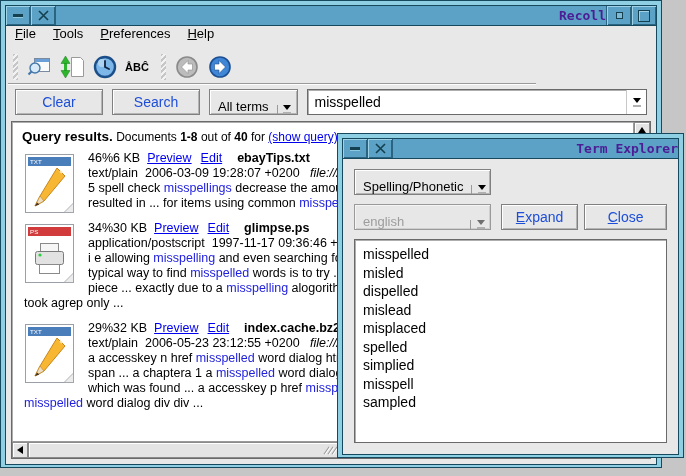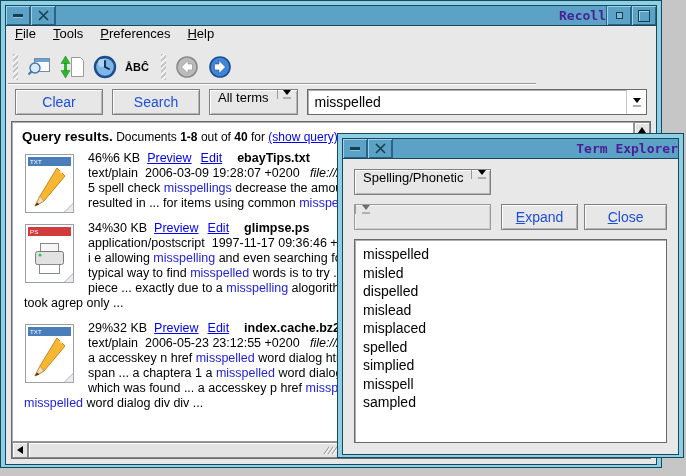--- a/index.html
+++ b/index.html
@@ -69,21 +69,21 @@
     font-family:inherit;font-size:14px;color:#1d4ed8;
     display:flex;align-items:center;justify-content:center;
     cursor:default;
   }
   .btn-clear{width:88px;}
   .btn-search{width:88px;}
   .combo{
     height:26px;box-sizing:border-box;
     background:#e7e7e7;border:1px solid #808080;
     box-shadow:inset 1px 1px 0 #ffffff, inset -1px -1px 0 #b4b4b4;
-    display:flex;align-items:flex-start;font-size:13px;
+    display:flex;align-items:flex-end;font-size:13px;
   }
   .combo .cv{display:flex;align-items:center;padding:0 8px;flex:1;}
   .arrow-sec{width:19px;flex:0 0 19px;border-left:1px solid #9a9a9a;display:flex;flex-direction:column;align-items:center;justify-content:center;gap:2px;}
   .arr-down{width:0;height:0;border-left:4px solid transparent;border-right:4px solid transparent;border-top:5px solid #000;}
   .arr-bar{width:8px;height:2px;background:#b0b0b0;}
   .editcombo{
     flex:1;height:26px;box-sizing:border-box;background:#fff;
     border:1px solid #6a6a6a;box-shadow:inset 1px 1px 0 #aeaeae;
     display:flex;align-items:stretch;font-size:14px;
   }
@@ -350,20 +350,21 @@
         <div class="combo te-combo">
           <span class="cv">Spelling/Phonetic</span>
           <span class="arrow-sec">
               <span class="arr-down"></span>
               <span class="arr-bar"></span>
             </span>
         </div>
       </div>
       <div class="te-row">
         <div class="combo te-combo disabled">
+          <span class="cv">english</span>
           <span class="arrow-sec">
               <span class="arr-down"></span>
               <span class="arr-bar"></span>
             </span>
         </div>
         <div class="btn3d te-btn"><u>E</u>xpand</div>
         <div class="btn3d te-btn close"><u>C</u>lose</div>
       </div>
       <div class="te-list" id="term-list">
           <div>misspelled</div>

